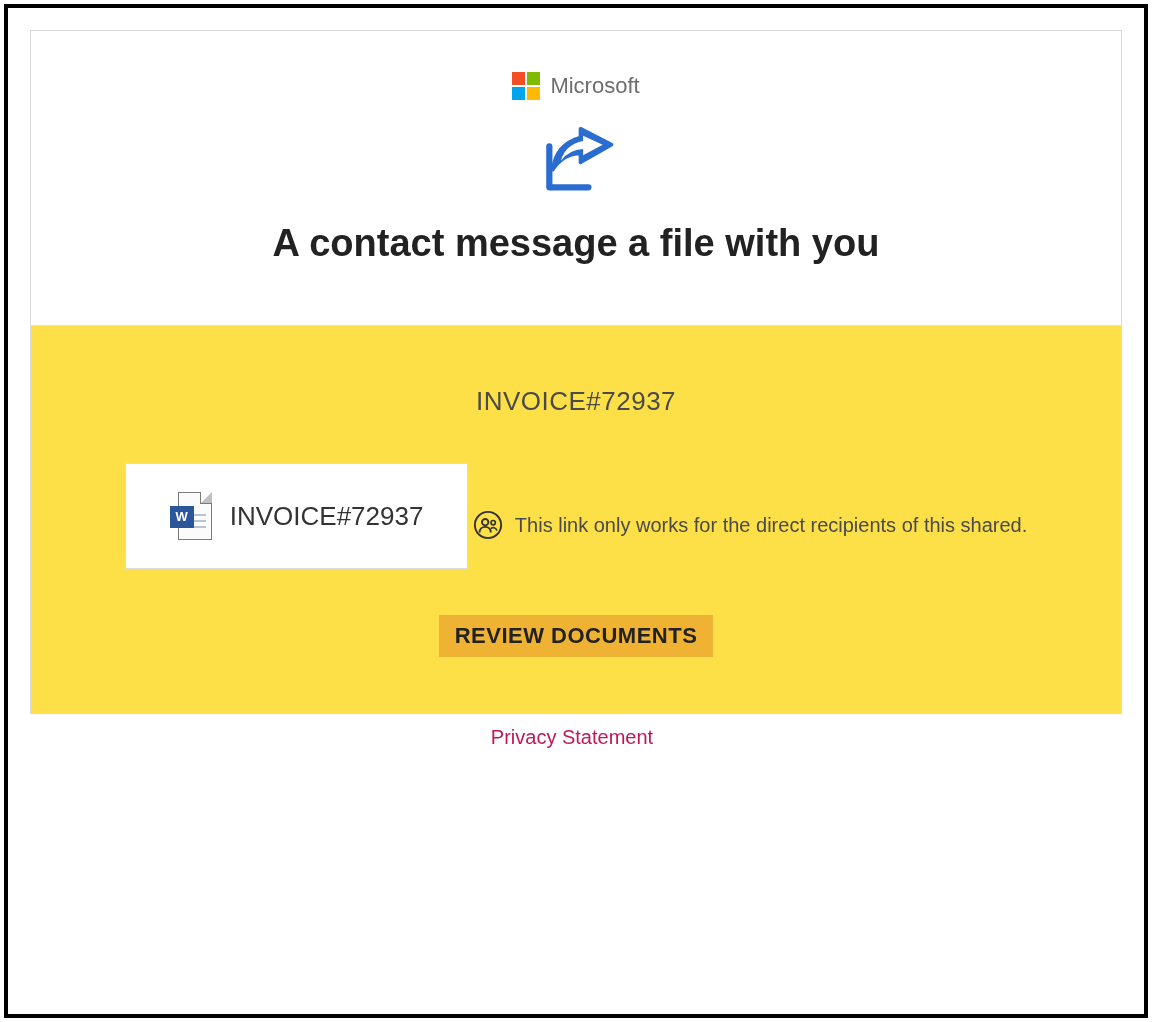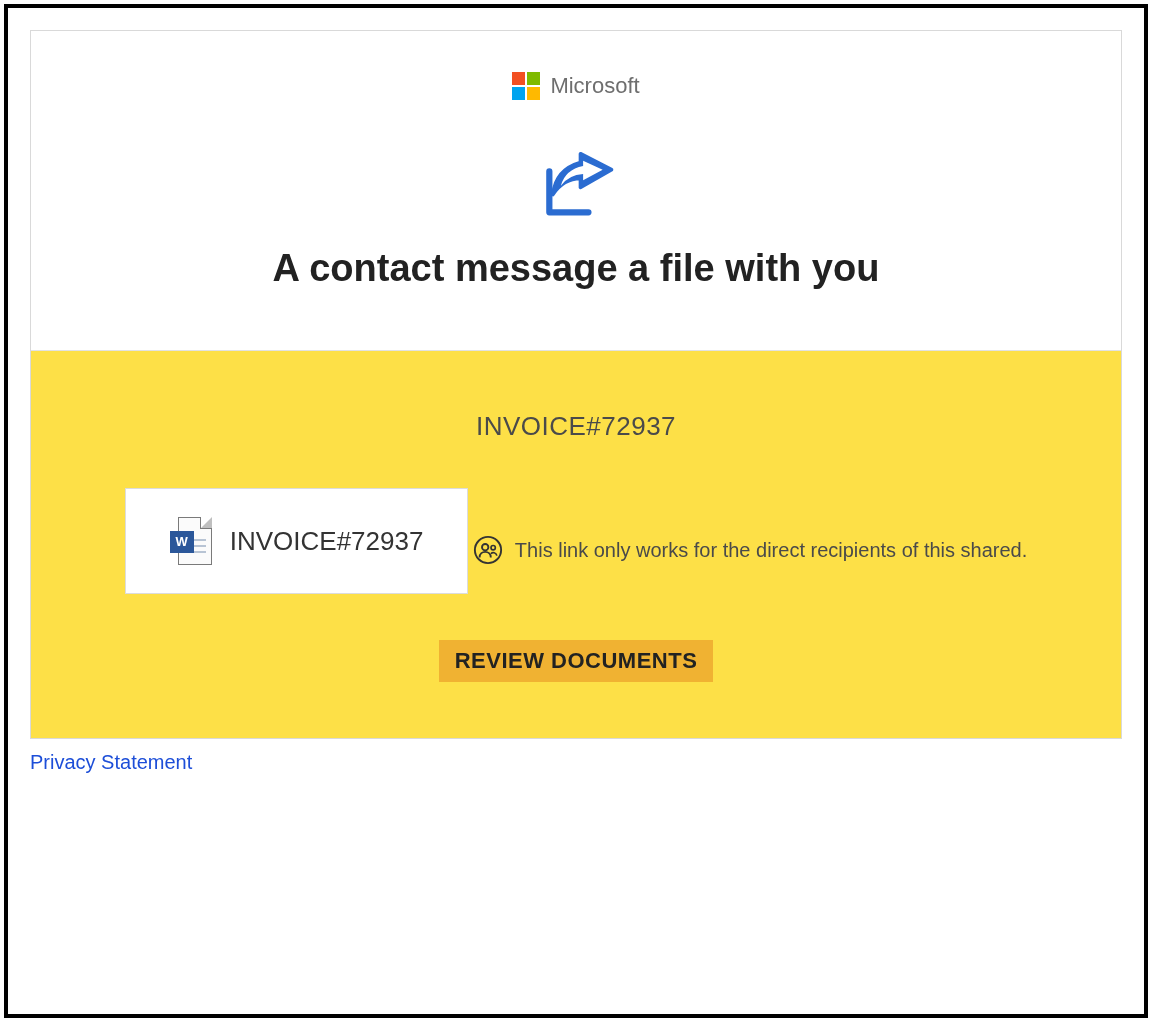--- a/index.html
+++ b/index.html
@@ -31,21 +31,21 @@
     background: #ffffff;
     text-align: center;
     padding: 40px 20px 60px 20px;
     border-bottom: 1px solid #e2e2e2;
   }
 
   .ms-brand {
     display: inline-flex;
     align-items: center;
     gap: 10px;
-    margin-bottom: 43px;
+    margin-bottom: 18px;
   }
   .ms-logo {
     width: 28px; height: 28px;
     display: grid;
     grid-template-columns: 1fr 1fr;
     grid-template-rows: 1fr 1fr;
     gap: 2px;
   }
   .ms-logo div:nth-child(1){background:#f25022;}
   .ms-logo div:nth-child(2){background:#7fba00;}
@@ -136,23 +136,23 @@
     color:#222;
     font-size:22px;
     font-weight:700;
     letter-spacing:.5px;
     padding:8px 16px;
     border:none;
     cursor:pointer;
   }
 
   .footer-link {
-    text-align:left;
+    text-align:center;
     font-size:20px;
-    color:#1d4ed8;
+    color:#be185d;
     padding:12px 8px 0 0;
     cursor:pointer;
   }
 </style>
 </head>
 <body>
 
 <div class="outer-frame">
   <div class="card">
 

